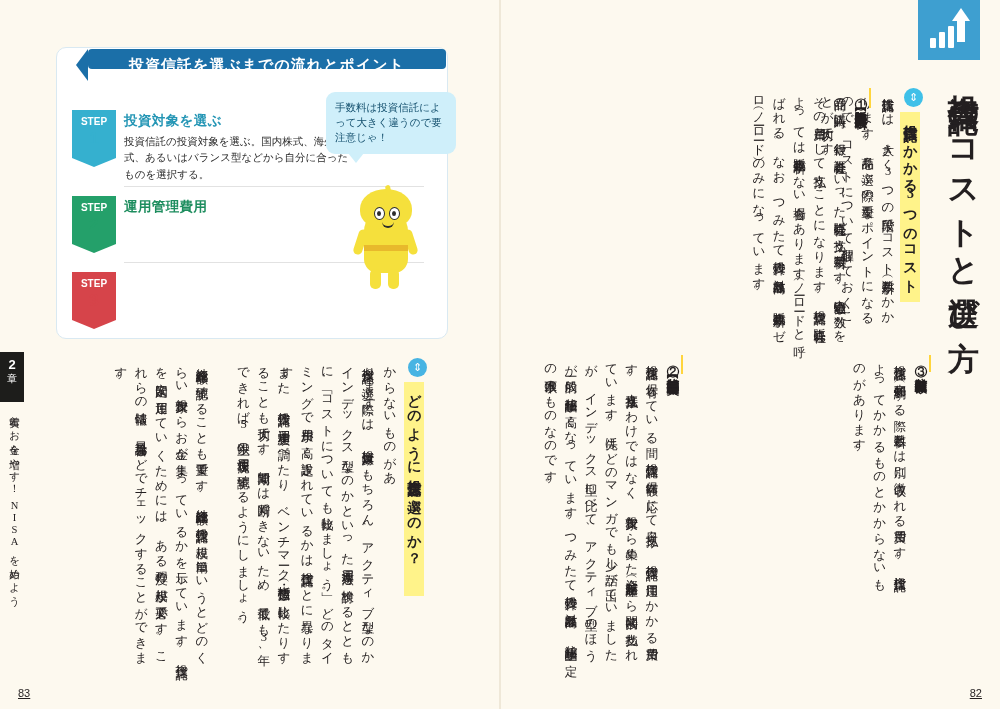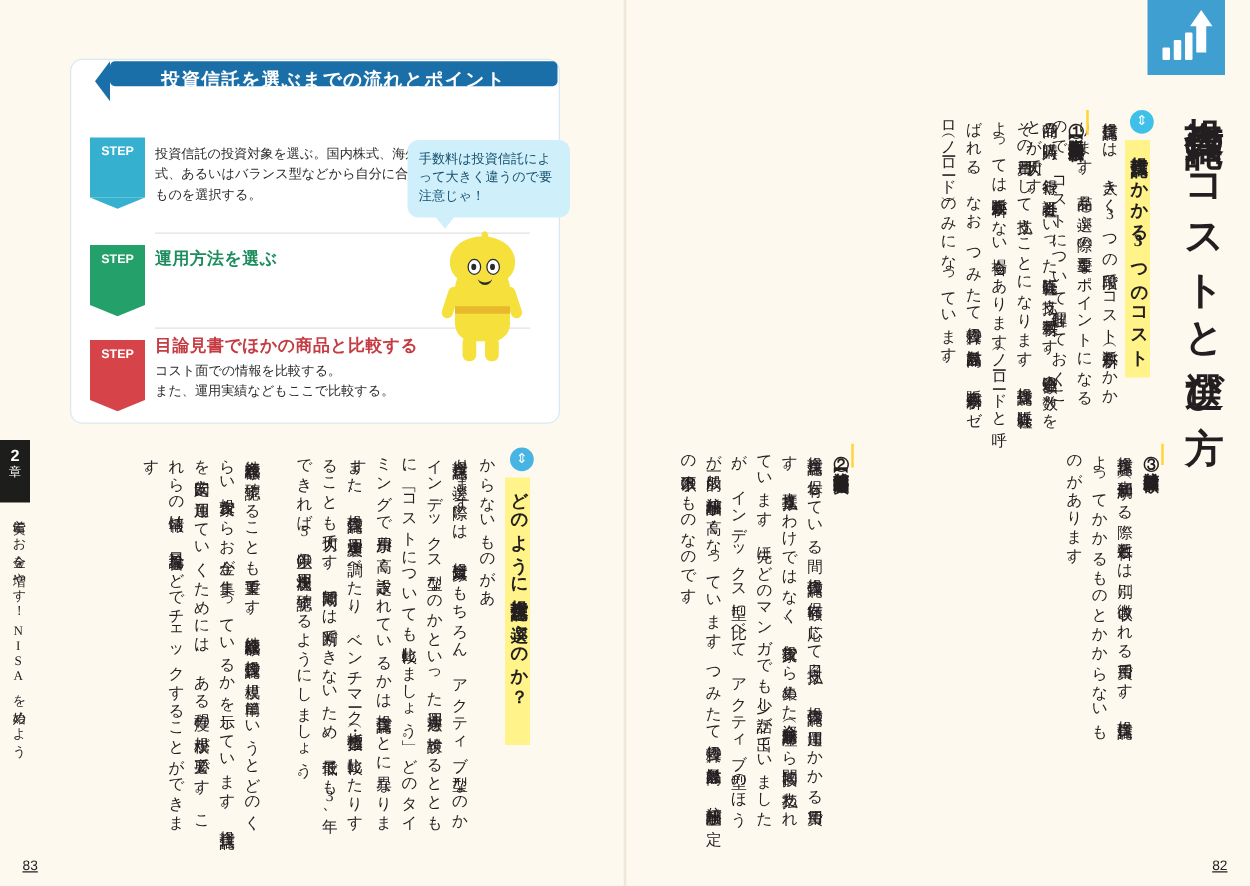--- a/index.html
+++ b/index.html
@@ -108,21 +108,21 @@
 
   .step-txt{position:absolute;left:124px;width:230px;}
   .step-h{font-size:13.5px;font-weight:bold;letter-spacing:0.4px;}
   .step-h.c1{color:#2596b5;}
   .step-h.c2{color:#1d8d5e;}
   .step-h.c3{color:#c43b41;}
   .step-b{font-size:10.5px;line-height:1.55;color:#2b2b2b;margin-top:3px;}
   .divider{position:absolute;left:124px;width:300px;height:1px;background:#e2e2e2;}
 
   .bubble{
-    position:absolute;left:326px;top:112px;width:112px;
+    position:absolute;left:326px;top:92px;width:112px;
     background:#cfeffa;border-radius:9px;padding:8px 9px;
     font-size:10.5px;line-height:1.45;color:#14506e;
   }
   .bubble:after{
     content:"";position:absolute;left:22px;bottom:-9px;width:0;height:0;
     border-left:8px solid transparent;border-right:8px solid transparent;border-top:10px solid #cfeffa;
   }
 
   
   .mascot{position:absolute;left:352px;top:185px;width:68px;height:120px;}
@@ -203,41 +203,37 @@
   <div class="left-page">
 
     <div class="flow-box"></div>
     <div class="flow-title">投資信託を選ぶまでの流れとポイント</div>
 
     <div class="step step1">
       <span class="lbl">STEP</span>
       <span class="n">1</span>
     </div>
     <div class="step-txt" style="top:112px;">
+      <div class="step-h c1">投資対象を選ぶ</div>
       <div class="step-b">投資信託の投資対象を選ぶ。国内株式、海外株式、あるいはバランス型などから自分に合ったものを選択する。</div>
     </div>
     <div class="divider" style="top:186px;"></div>
 
     <div class="step step2">
       <span class="lbl">STEP</span>
       <span class="n">2</span>
     </div>
     <div class="step-txt" style="top:198px;width:210px;">
-      <div class="step-h c2">運用方法を選ぶ</div>
+      <div class="step-h c2">運用管理費用</div>
     </div>
     <div class="divider" style="top:262px;"></div>
 
     <div class="step step3">
       <span class="lbl">STEP</span>
       <span class="n">3</span>
-    </div>
-    <div class="step-txt" style="top:268px;width:300px;">
-      <div class="step-h c3">目論見書でほかの商品と比較する</div>
-      <div class="step-b" style="white-space:pre-line;">コスト面での情報を比較する。
-また、運用実績などもここで比較する。</div>
     </div>
 
     <div class="bubble">手数料は投資信託によって大きく違うので要注意じゃ！</div>
 
     <div class="mascot">
       <div class="m-arm l"></div>
       <div class="m-arm r"></div>
       <div class="m-body"></div>
       <div class="m-belt"></div>
       <div class="m-leg l"></div>

